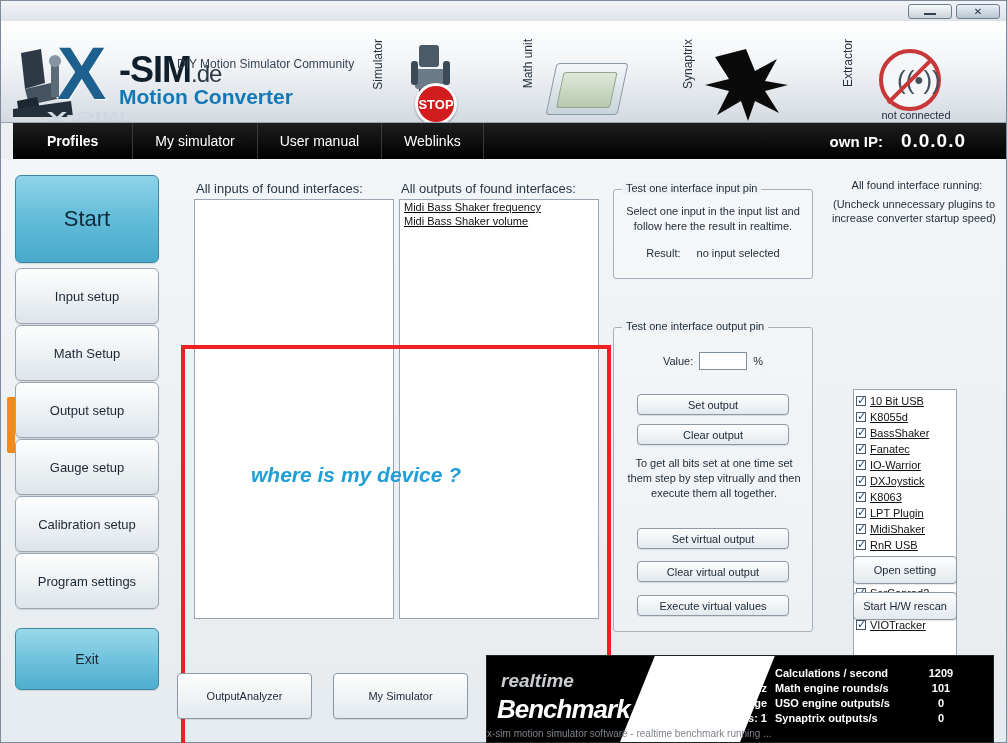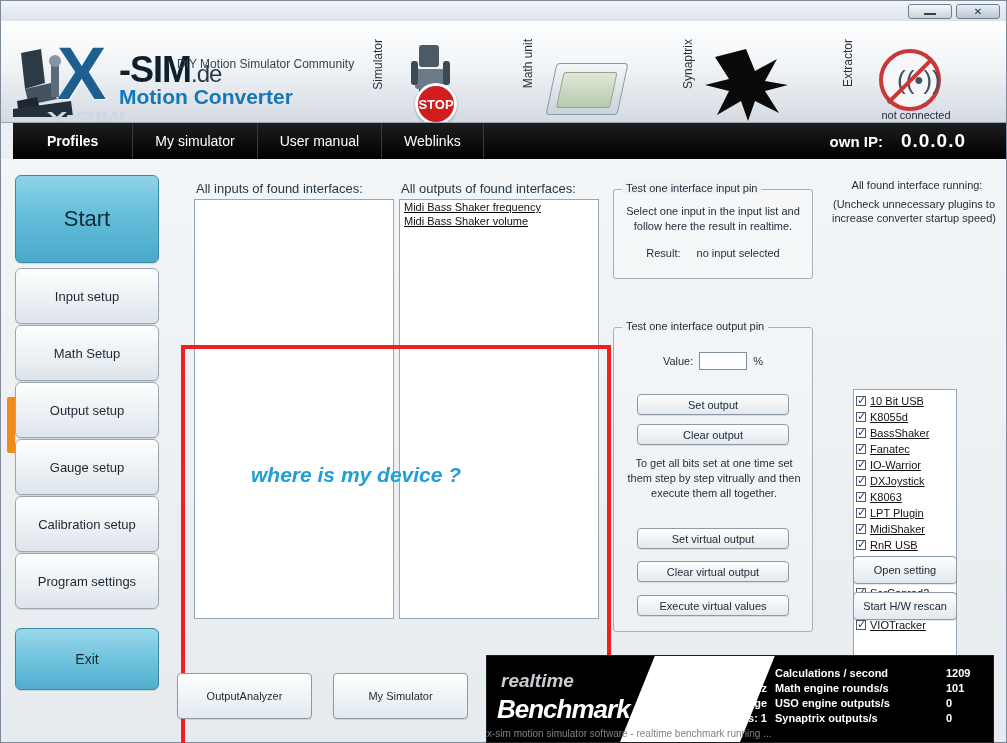--- a/index.html
+++ b/index.html
@@ -264,21 +264,21 @@
   }
   .bench-slash {
     position:absolute; left:150px; top:-4px; width:120px; height:96px;
     background:#fff; transform:skewX(-22deg);
   }
   .bench-col {
     position:absolute; color:#fff; font-size:11px; font-weight:bold; line-height:15px;
   }
   #bench-c1 { left:200px; top:10px; width:80px; text-align:right; }
   #bench-c2 { left:288px; top:10px; width:150px; }
-  #bench-c3 { left:459px; top:10px; width:52px; text-align:left; }
+  #bench-c3 { left:428px; top:10px; width:52px; text-align:center; }
   .scroll-strip {
     position:absolute; left:0; bottom:0; width:100%; height:14px;
     color:#7d838a; font-size:10px; overflow:hidden; white-space:nowrap;
   }
 </style>
 </head>
 <body>
 
 <div class="app">
 

